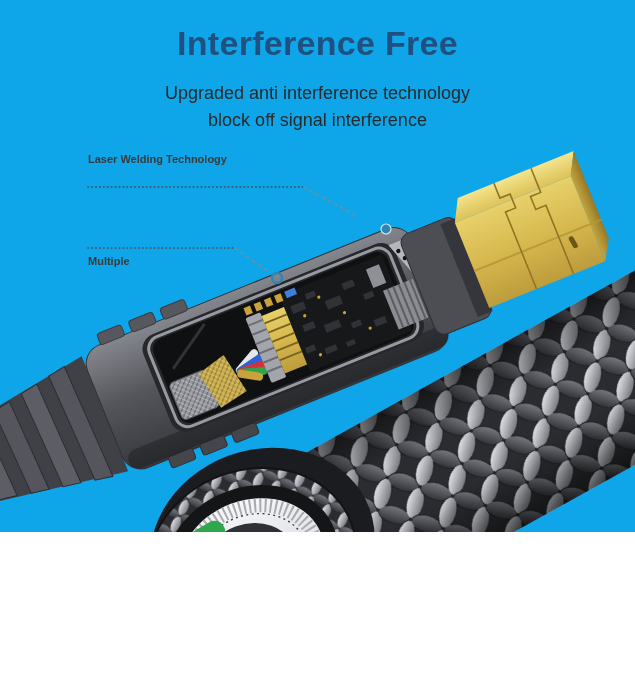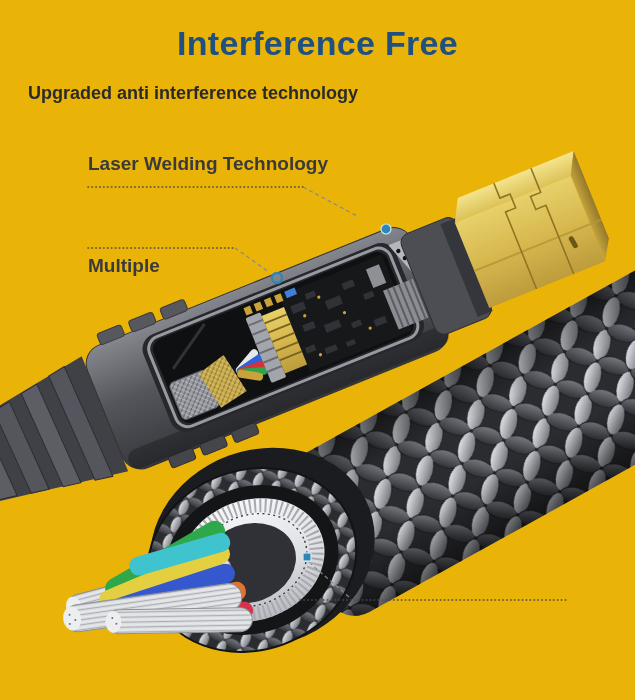--- a/index.html
+++ b/index.html
@@ -1,22 +1,22 @@
 <!DOCTYPE html>
 <html><head>
 <meta charset="utf-8">
 <style>
   html,body{margin:0;padding:0;background:#fff;}
-  .stage{position:relative;width:635px;height:700px;background:#eab308;overflow:hidden;
+  .stage{position:relative;width:635px;height:532px;background:#0ea5e9;overflow:hidden;
          font-family:"Liberation Sans",sans-serif;}
   .title{position:absolute;top:24px;left:0;right:0;text-align:center;
          font-size:34px;font-weight:bold;color:#1f507f;letter-spacing:.3px;}
-  .subtitle{position:absolute;top:80px;left:0;right:0;text-align:left;
-         font-size:18px;font-weight:700;color:#2a2a2a;line-height:27px;padding-left:28px;}
-  .callout{position:absolute;font-size:19px;font-weight:600;color:#3a3a3a;white-space:nowrap;text-align:center;}
+  .subtitle{position:absolute;top:80px;left:0;right:0;text-align:center;
+         font-size:18px;font-weight:400;color:#2a2a2a;line-height:27px;}
+  .callout{position:absolute;font-size:11px;font-weight:600;color:#3a3a3a;white-space:nowrap;text-align:center;}
   .co-laser{left:88px;top:153px;}
   .co-tin{left:88px;top:255px;}
   .co-multi{left:295px;top:604px;}
   svg.art{position:absolute;left:0;top:0;}
 </style>
 </head>
 <body>
 
 <div class="stage">
 
@@ -270,17 +270,18 @@
 
       <line x1="300" y1="600" x2="567" y2="600" stroke="#4a4a4a" stroke-width="1.6" stroke-linecap="round" stroke-dasharray="0.5 3.4"></line>
       <line x1="349" y1="597" x2="311" y2="564" stroke="#8a8a8a" stroke-width="1.2" stroke-dasharray="4 3"></line>
       <rect x="303" y="553" width="8" height="8" stroke="#cfe9f5" stroke-width="1.2" fill="#2e86b5"></rect>
     </g>
   </svg>
 
   <div class="title">Interference Free</div>
   <div class="subtitle">
     <div>Upgraded anti interference technology</div>
+    <div>block off signal interference</div>
   </div>
 
   <div class="callout co-laser">Laser Welding Technology</div>
   <div class="callout co-tin">Multiple</div>
 </div>
 
 </body></html>

